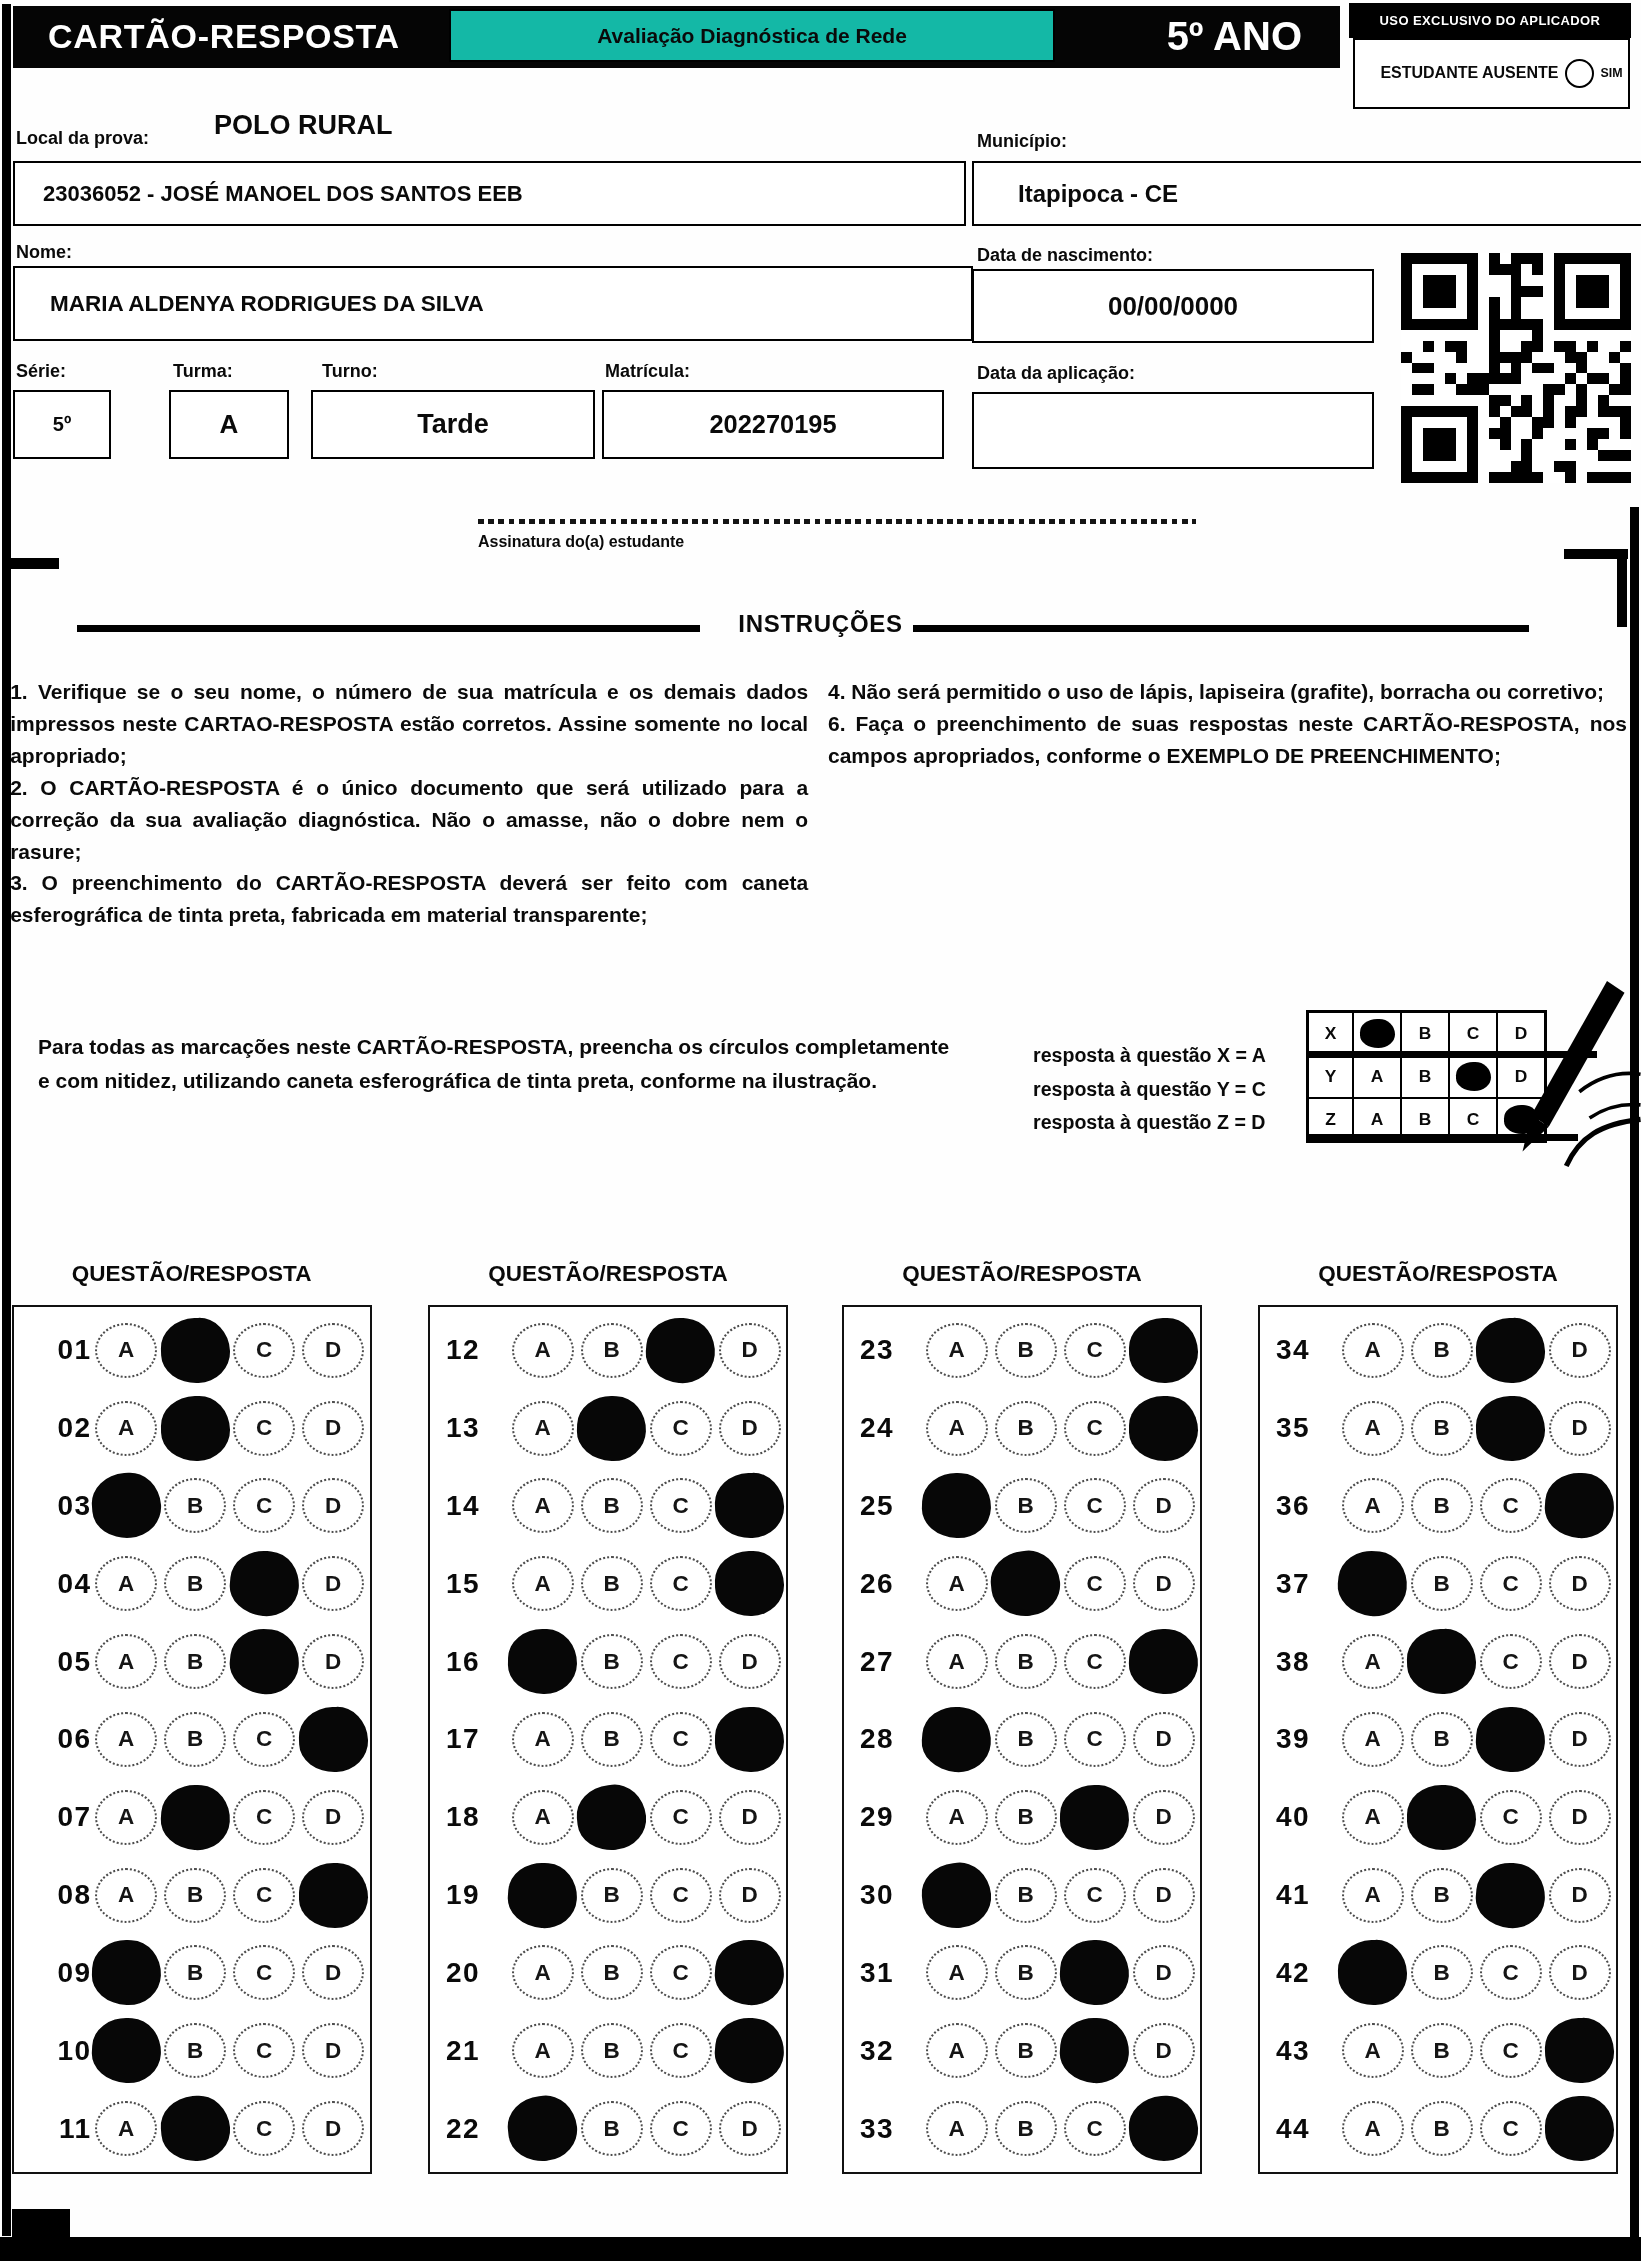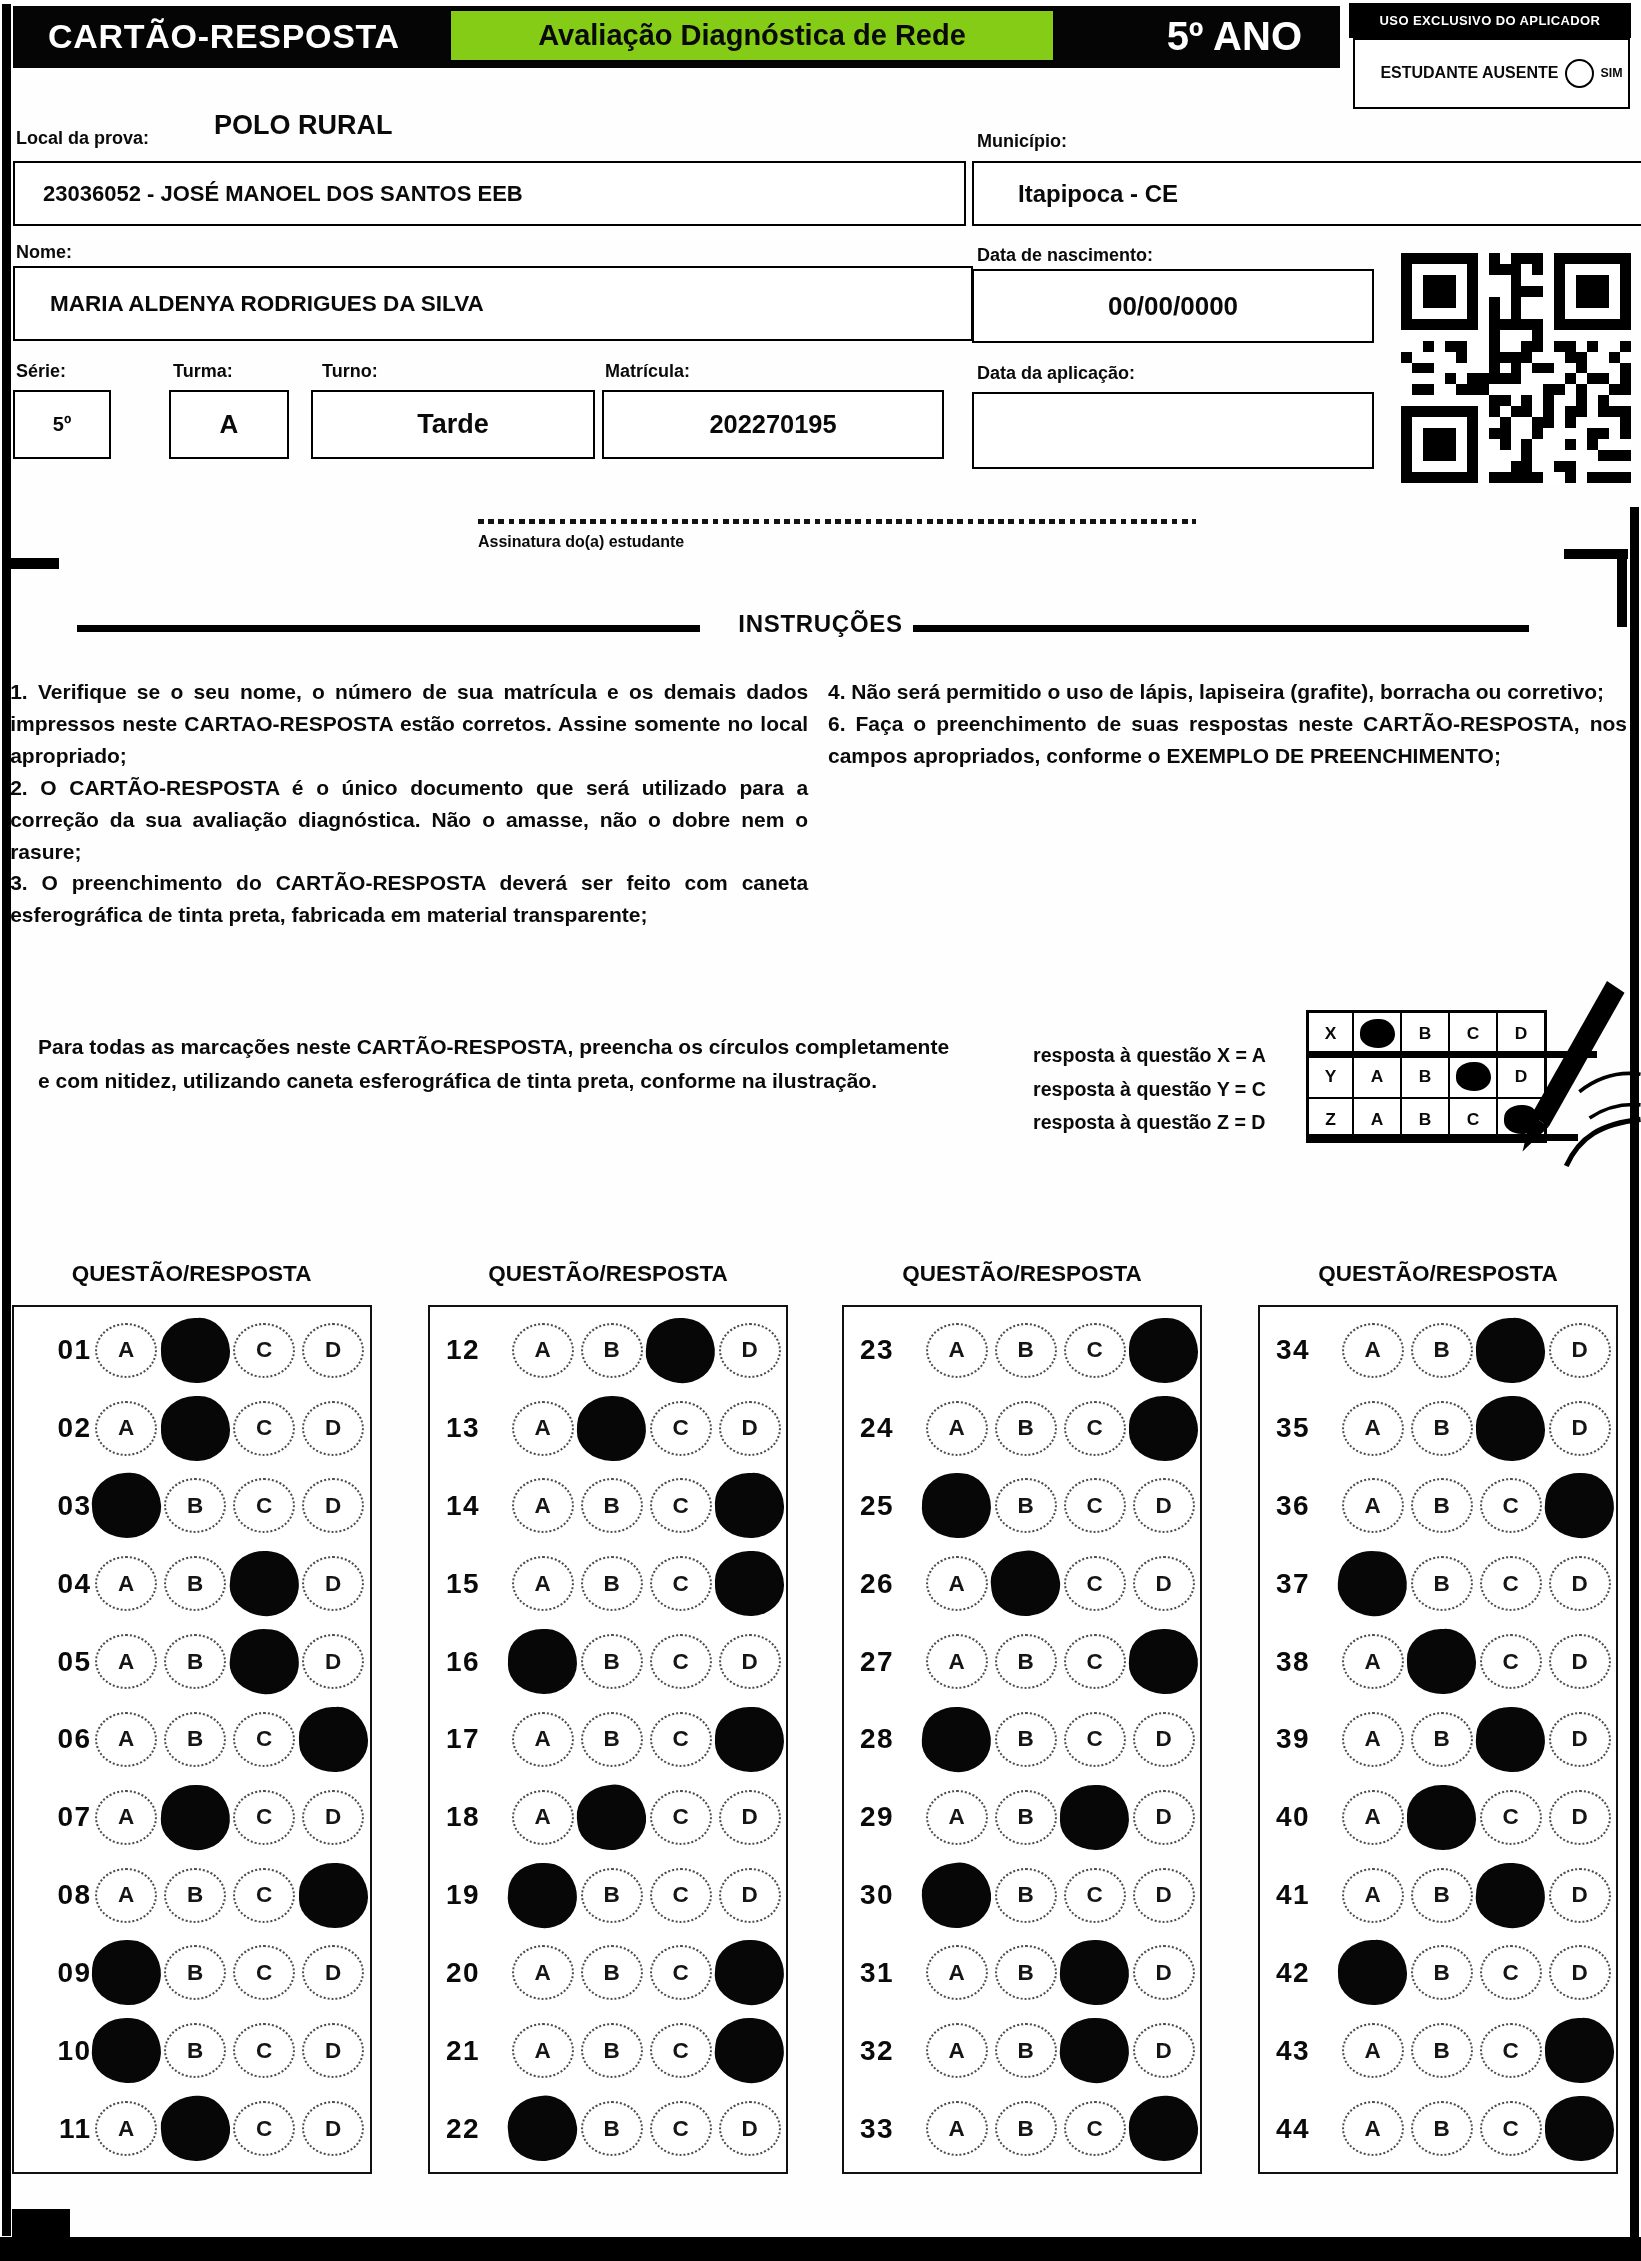--- a/index.html
+++ b/index.html
@@ -14,23 +14,23 @@
   .bracket-right-bar{left:1564px;top:549px;width:64px;height:10.2px;}
   .bracket-right-stub{left:1617px;top:549px;width:10.2px;height:78px;}
   .edge-right{left:1630px;top:507px;width:9.4px;height:1732px;}
   .bottom-square{left:11.6px;top:2209px;width:58px;height:28px;}
   .bottom-bar{left:0;top:2237px;width:1641px;height:25px;}
 
   
   .band{left:13px;top:5.8px;width:1327px;height:62px;background:#050505;}
   .card-title{position:absolute;left:35px;top:0;height:100%;display:flex;align-items:center;
               color:#fff;font-size:34px;font-weight:bold;letter-spacing:0.7px;}
-  .exam-box{position:absolute;left:436px;top:3.6px;width:602px;height:49px;background:#84cc16;
+  .exam-box{position:absolute;left:436px;top:3.6px;width:602px;height:49px;background:#14b8a6;
             border:2.9px solid #000;display:flex;align-items:center;justify-content:center;
-            font-size:29px;font-weight:bold;}
+            font-size:21px;font-weight:bold;}
   .grade{position:absolute;right:38px;top:0;height:100%;display:flex;align-items:center;
          color:#fff;font-size:40px;font-weight:bold;}
 
   
   .applicator{left:1349px;top:2.9px;width:282px;height:106px;}
   .app-title{height:35px;background:#000;color:#fff;display:flex;align-items:center;
              justify-content:center;font-size:13px;font-weight:bold;letter-spacing:0.4px;}
   .absent-box{position:absolute;left:4.4px;right:1.5px;top:35px;bottom:0;background:#fff;
               border:2.9px solid #000;display:flex;align-items:center;justify-content:center;gap:6.5px;padding-left:20px;}
   .absent-label{font-size:16px;font-weight:bold;}

